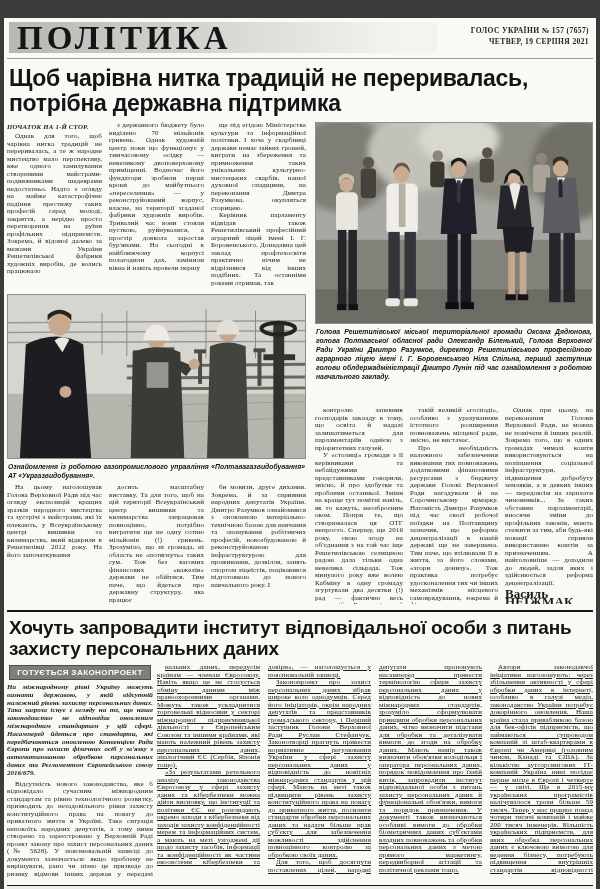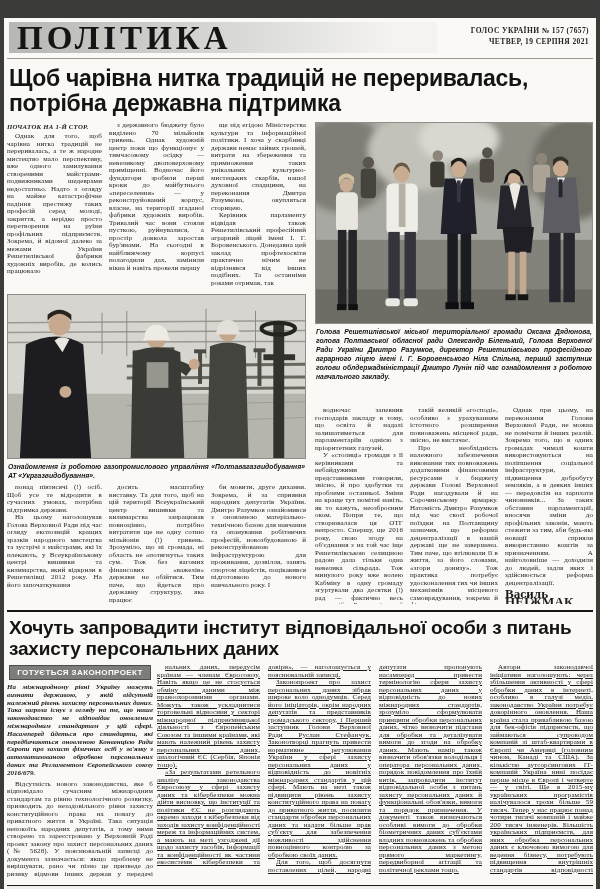--- a/index.html
+++ b/index.html
@@ -155,21 +155,20 @@
           <g>
             <rect x="268" y="28" width="11" height="137" fill="#31312d"></rect>
             <ellipse cx="273" cy="34" rx="17" ry="6" fill="none" stroke="#232320" stroke-width="4"></ellipse>
             <rect x="258" y="60" width="32" height="6" fill="#31312d"></rect>
           </g>
         </svg>
         <figcaption class="cap">Ознайомлення із роботою газопромислового управління «Полтавагазвидобування» АТ «Укргазвидобування».</figcaption>
       </figure>
       <div class="trow row-bot">
         <div class="col">
-            <p>понад півтисячі (!) осіб. Щоб усе те відродити в сучасних умовах, потрібна підтримка держави.</p>
             <p>На цьому наголошував Голова Верховної Ради під час огляду експозицій кращих зразків народного мистецтва та зустрічі з майстрами, які їх плекають, у Всеукраїнському центрі вишивки та килимарства, який відкрили в Решетилівці 2012 року. На його започаткування</p>
           </div>
         <div class="col">
             <p>досить масштабну виставку. Та для того, щоб на цій території Всеукраїнський центр вишивки та килимарства запрацював повноцінно, потрібно витратити ще не одну сотню мільйонів (!) гривень. Зрозуміло, що ні громада, ні область не «потягнуть» таких сум. Тож без вагомих фінансових «важелів» держави не обійтися. Тим паче, що йдеться про державну структуру, яка працює</p>
           </div>
         <div class="col">
             <p>би мовити, друге дихання. Зокрема, й за сприяння народних депутатів України. Дмитро Разумков ознайомився з оновленою матеріально-технічною базою для навчання та опанування робітничих професій, новозбудованою й реконструйованою інфраструктурою для проживання, дозвілля, занять спортом ліцеїстів, поцікавився підготовкою до нового навчального року. І</p>
           </div>
       </div>
     </div>
@@ -256,21 +255,21 @@
             <path d="M253 55 l4 9 5 -9 z" fill="#e9e9e4"></path>
             <rect x="255" y="57" width="4" height="18" fill="#23232b"></rect>
             <rect x="245" y="111" width="12" height="70" fill="#26262c"></rect>
             <rect x="260" y="111" width="12" height="70" fill="#26262c"></rect>
           </g>
         </svg>
         <figcaption class="cap cap-right">Голова Решетилівської міської територіальної громади Оксана Дядюнова, голова Полтавської обласної ради Олександр Біленький, Голова Верховної Ради України Дмитро Разумков, директор Решетилівського професійного аграрного ліцею імені І. Г. Боровенського Ніла Спільна, перший заступник голови облдержадміністрації Дмитро Лунін під час ознайомлення з роботою навчального закладу.</figcaption>
       </figure>
       <div class="trow row-right">
         <div class="col">
-            <p>водночас запевнив господарів закладу в тому, що освіта й надалі залишатиметься для парламентаріїв однією з пріоритетних галузей.</p>
+            <p>контролю запевнив господарів закладу в тому, що освіта й надалі залишатиметься для парламентаріїв однією з пріоритетних галузей.</p>
             <p>У «столиці» громади з її керівниками та небайдужими представниками говорили, звісно, й про здобутки та проблеми останньої. Зміни на краще тут помітні навіть, як то кажуть, неозброєним оком. Попри те, що створювалася ця ОТГ непросто. Спершу, ще 2016 року, свою згоду на об'єднання з на той час іще Решетилівською селищною радою дала тільки одна невелика сільрада. Тож минулого року вже волею Кабміну в одну громаду згуртували два десятки (!) рад — фактично весь колишній Решетилівський район із невеликим «доважком» до нього. Коштів на все у</p>
           </div>
         <div class="col">
             <p>такій великій «господі», особливо з урахуванням істотного розширення повноважень місцевої ради, звісно, не вистачає.</p>
             <p>Про необхідність належного забезпечення виконання тих повноважень додатковими фінансовими ресурсами з бюджету держави Голові Верховної Ради нагадували й на Сорочинському ярмарку. Натомість Дмитро Разумков під час своєї робочої поїздки на Полтавщину зазначив, що реформа децентралізації в нашій державі ще не завершена. Тим паче, що втілювали її в життя, за його словами, «згори донизу». Тож практика потребує удосконалення тих чи інших механізмів місцевого самоврядування, зокрема й фінансових, на законодавчому рівні. Парламент робив це раніше й робитиме надалі.</p>
           </div>
         <div class="col">
           <div>
               <p>Однак при цьому, на переконання Голови Верховної Ради, не можна не помічати й інших реалій. Зокрема того, що в одних громадах чималі кошти використовуються на поліпшення соціальної інфраструктури, підвищення добробуту земляків, а в деяких інших — передовсім на зарплати чиновників... За таких обставин парламентарії, вносячи зміни до профільних законів, мають стежити за тим, аби будь-які новації сприяли використанню коштів за призначенням. А найголовніше — доходили до людей, задля яких і здійснюється реформа децентралізації.</p>
             </div>

